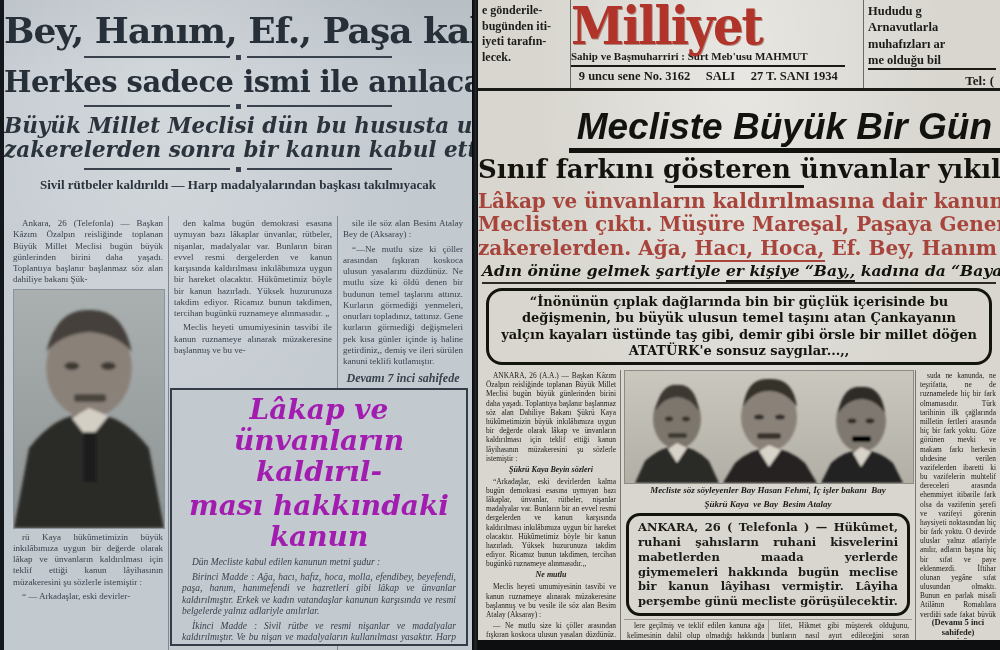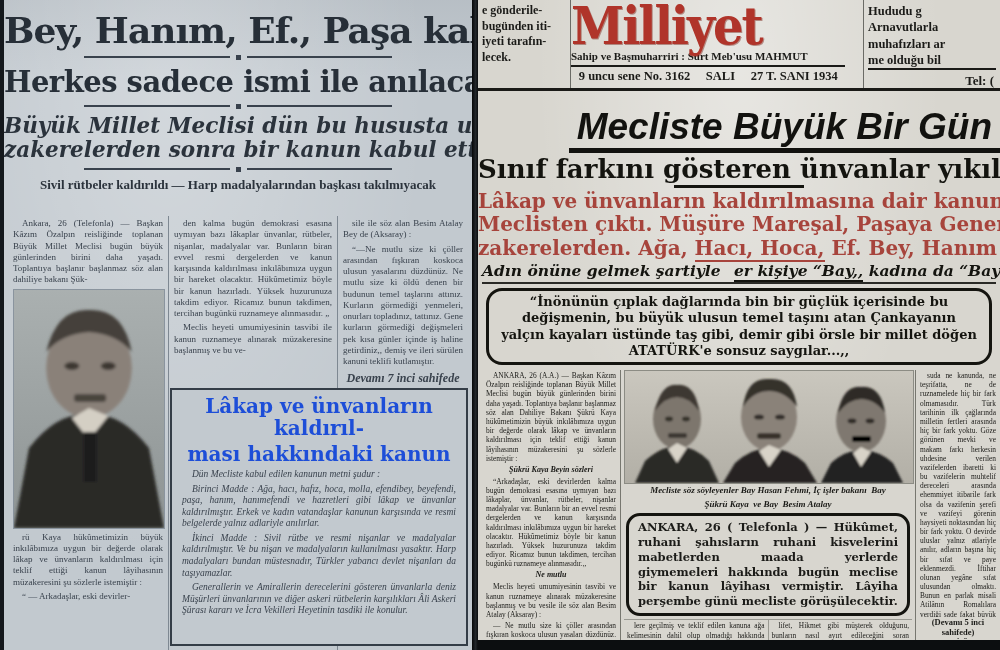--- a/index.html
+++ b/index.html
@@ -29,22 +29,22 @@
   .lp-col.c1{width:150px;}
   .lp-col.c2{width:158px;border-left:1px solid #7e8892;border-right:1px solid #7e8892;}
   .lp-col.c3{flex:1;}
   .p-ind{margin:0 0 3px;text-indent:9px;}
   .lp-cont{font-style:italic;font-weight:bold;font-size:12px;text-align:center;margin-top:4px;}
   .photo1{width:100%;height:238px;margin:3px 0 3px;border:1px solid #8a949e;display:block;}
   .photo-cap{font-family:"DejaVu Serif",serif;font-style:italic;font-weight:bold;font-size:12.5px;
     line-height:1.15;text-align:center;margin:1px 0 3px;}
   .law-box{position:absolute;top:388px;left:166px;width:274px;height:244px;
     border:2px solid #343d47;background:#c2c9cf;padding:5px 10px;overflow:hidden;z-index:5;}
-  .law-title{font-family:"DejaVu Serif",serif;font-weight:bold;font-size:20px;
-    line-height:1.1;text-align:center;color:#1d4ed8;margin-bottom:4px;}
+  .law-title{font-family:"DejaVu Serif",serif;font-style:italic;font-weight:bold;font-size:28px;
+    line-height:1.1;text-align:center;color:#a21caf;margin-bottom:4px;}
   .law-box p{font-style:italic;font-size:9.5px;line-height:1.22;text-align:justify;
     margin:0 0 3px;text-indent:10px;}
 
   
   .fold{width:6px;background:linear-gradient(90deg,#060708,#23272b 60%,#0a0c0d);}
 
   
   .right-page{position:relative;flex:1;height:640px;overflow:hidden;display:flex;flex-direction:column;
     background:#d8d6cf;
     background-image:radial-gradient(ellipse at 50% 10%,rgba(255,255,255,.4),transparent 55%);
@@ -67,21 +67,21 @@
     border-bottom:5px solid #12120f;padding:0 8px 1px;}
   .rp-h2{font-family:"DejaVu Serif",serif;font-weight:bold;font-size:26px;text-align:center;
     color:#14140f;white-space:nowrap;margin-top:1px;}
   .rp-h2u{width:130px;height:3px;background:#14140f;margin:1px auto 2px;}
   .rp-red{font-family:"DejaVu Serif",serif;font-weight:bold;font-size:20px;line-height:1.17;
     text-align:center;color:#a7443c;white-space:nowrap;}
   .u2{border-bottom:2px solid #a7443c;}
   .rp-bay{font-family:"DejaVu Serif",serif;font-weight:bold;font-style:italic;font-size:15.5px;
     text-align:center;color:#14140f;border-bottom:2px solid #2a2a26;padding-bottom:2px;
     margin:1px 4px 2px;white-space:nowrap;}
-  .ubay{border-bottom:2px solid #14140f;margin-left:8px;}
+  .ubay{border-bottom:2px solid #14140f;}
   .quote-box{margin:2px 8px 3px;border:3px solid #14140f;border-radius:16px;padding:3px 10px;
     font-family:"DejaVu Serif",serif;font-weight:bold;font-size:13px;line-height:1.25;
     text-align:center;color:#14140f;}
   .rp-cols{flex:1;min-height:0;display:flex;padding:2px 0 0 4px;}
   .rp-colA{width:130px;font-size:7.4px;line-height:1.24;text-align:justify;padding:1px 4px 0;
     overflow:hidden;border-right:1px solid #77776f;}
   .rp-colA p,.rp-colB p,.rp-colC p{margin:0 0 2px;text-indent:7px;}
   .subhead{font-style:italic;font-weight:bold;text-align:center;text-indent:0 !important;
     margin:2px 0 !important;font-size:8px;}
   .rp-colB{width:288px;display:flex;flex-direction:column;padding:0 3px;min-height:0;}

